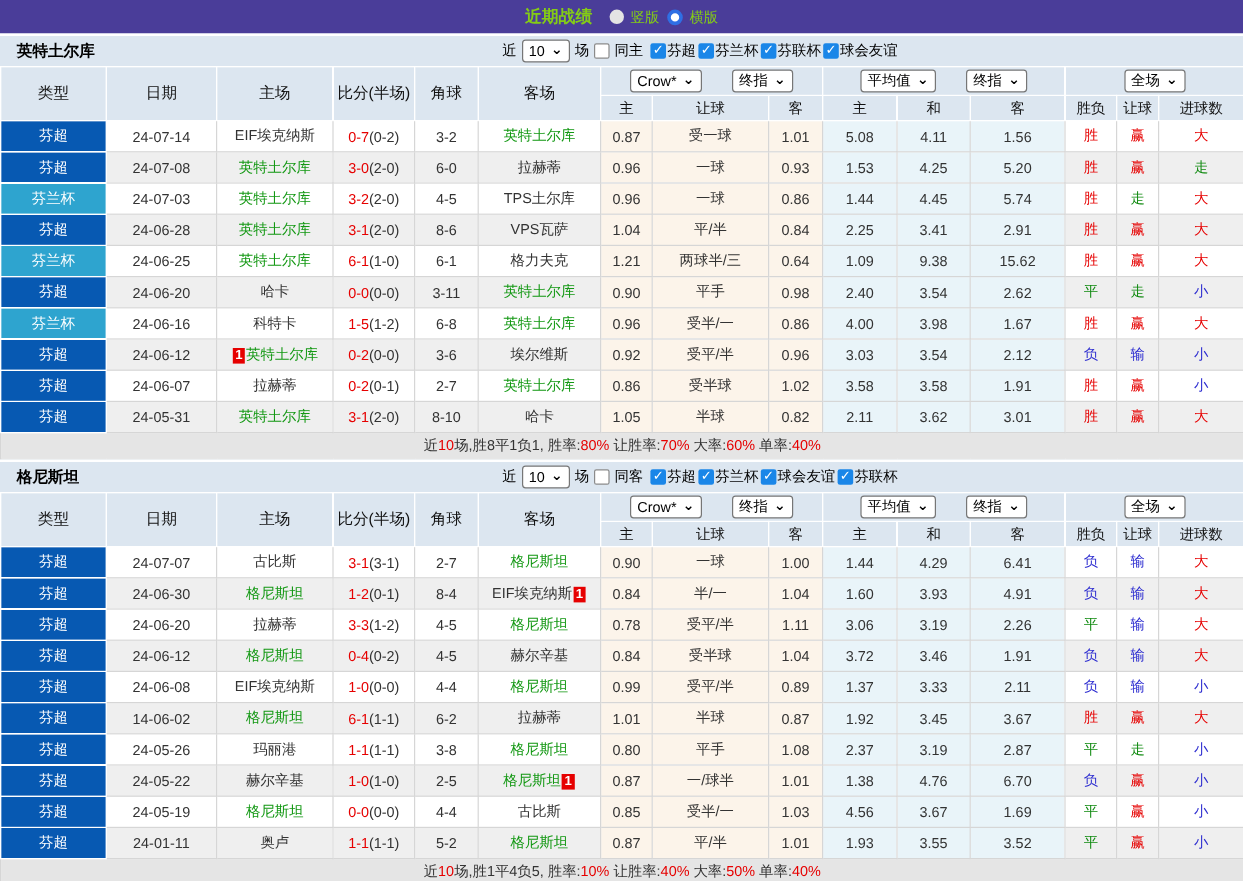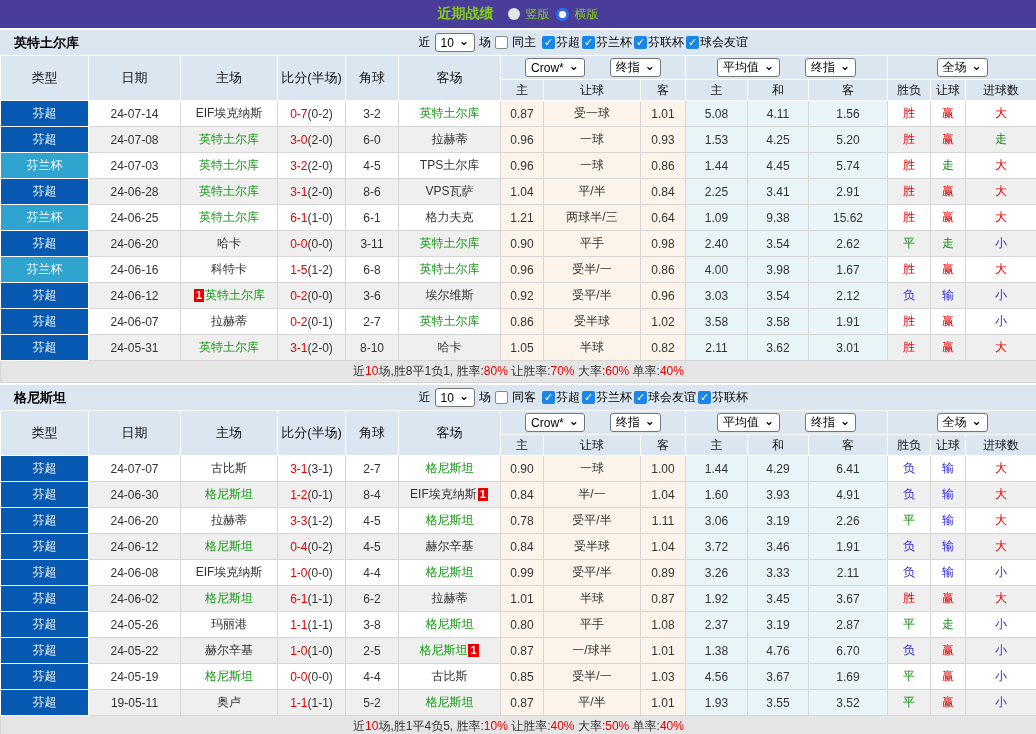--- a/index.html
+++ b/index.html
@@ -501,30 +501,30 @@
         <tr>
           <td class="c-type lg-d">芬超</td>
           <td class="c-plain">24-06-08</td>
           <td class="c-plain"><span class="">EIF埃克纳斯</span></td>
           <td class="c-plain"><span class="score">1-0</span><span class="half">(0-0)</span></td>
           <td class="c-plain">4-4</td>
           <td class="c-plain"><span class="tg">格尼斯坦</span></td>
           <td class="c-odds">0.99</td>
           <td class="c-odds">受平/半</td>
           <td class="c-odds">0.89</td>
-          <td class="c-avg">3.26</td>
+          <td class="c-avg">1.37</td>
           <td class="c-avg">3.33</td>
           <td class="c-avg">2.11</td>
           <td class="c-res res-b">负</td>
           <td class="c-res res-b">输</td>
           <td class="c-res res-b">小</td>
         </tr>
         <tr>
           <td class="c-type lg-d">芬超</td>
-          <td class="c-plain">24-06-02</td>
+          <td class="c-plain">14-06-02</td>
           <td class="c-plain"><span class="tg">格尼斯坦</span></td>
           <td class="c-plain"><span class="score">6-1</span><span class="half">(1-1)</span></td>
           <td class="c-plain">6-2</td>
           <td class="c-plain"><span class="">拉赫蒂</span></td>
           <td class="c-odds">1.01</td>
           <td class="c-odds">半球</td>
           <td class="c-odds">0.87</td>
           <td class="c-avg">1.92</td>
           <td class="c-avg">3.45</td>
           <td class="c-avg">3.67</td>
@@ -578,21 +578,21 @@
           <td class="c-odds">1.03</td>
           <td class="c-avg">4.56</td>
           <td class="c-avg">3.67</td>
           <td class="c-avg">1.69</td>
           <td class="c-res res-g">平</td>
           <td class="c-res res-r">赢</td>
           <td class="c-res res-b">小</td>
         </tr>
         <tr>
           <td class="c-type lg-d">芬超</td>
-          <td class="c-plain">19-05-11</td>
+          <td class="c-plain">24-01-11</td>
           <td class="c-plain"><span class="">奥卢</span></td>
           <td class="c-plain"><span class="score">1-1</span><span class="half">(1-1)</span></td>
           <td class="c-plain">5-2</td>
           <td class="c-plain"><span class="tg">格尼斯坦</span></td>
           <td class="c-odds">0.87</td>
           <td class="c-odds">平/半</td>
           <td class="c-odds">1.01</td>
           <td class="c-avg">1.93</td>
           <td class="c-avg">3.55</td>
           <td class="c-avg">3.52</td>

